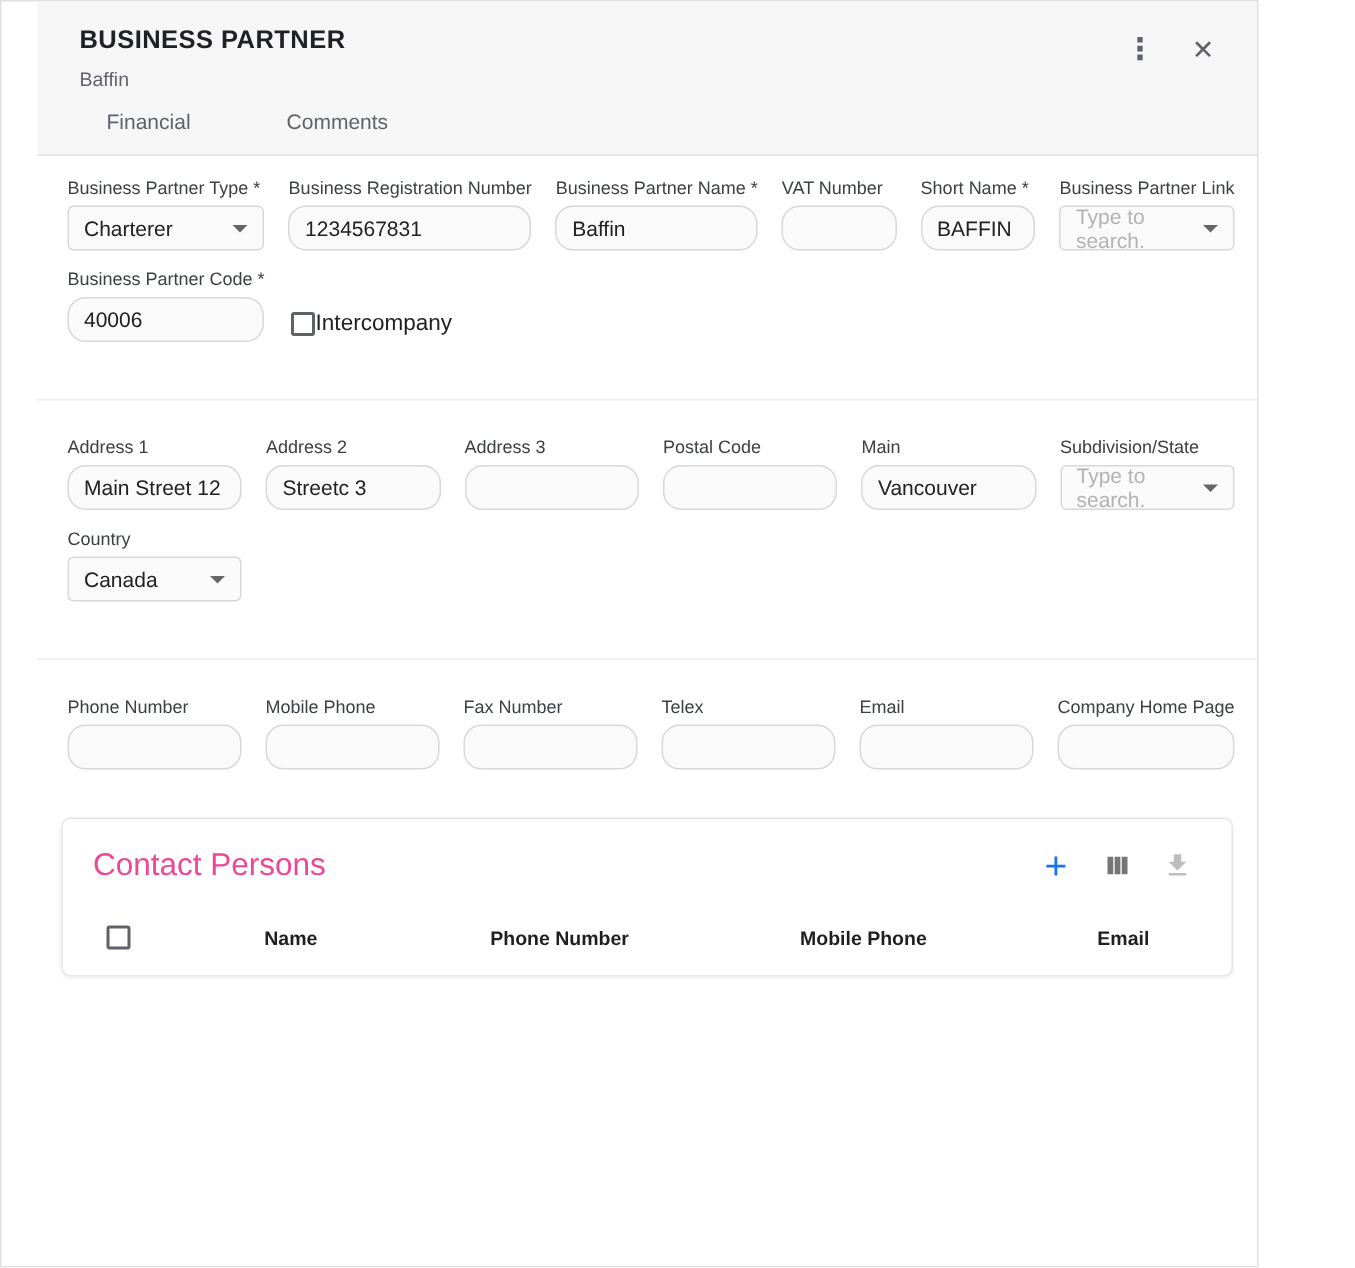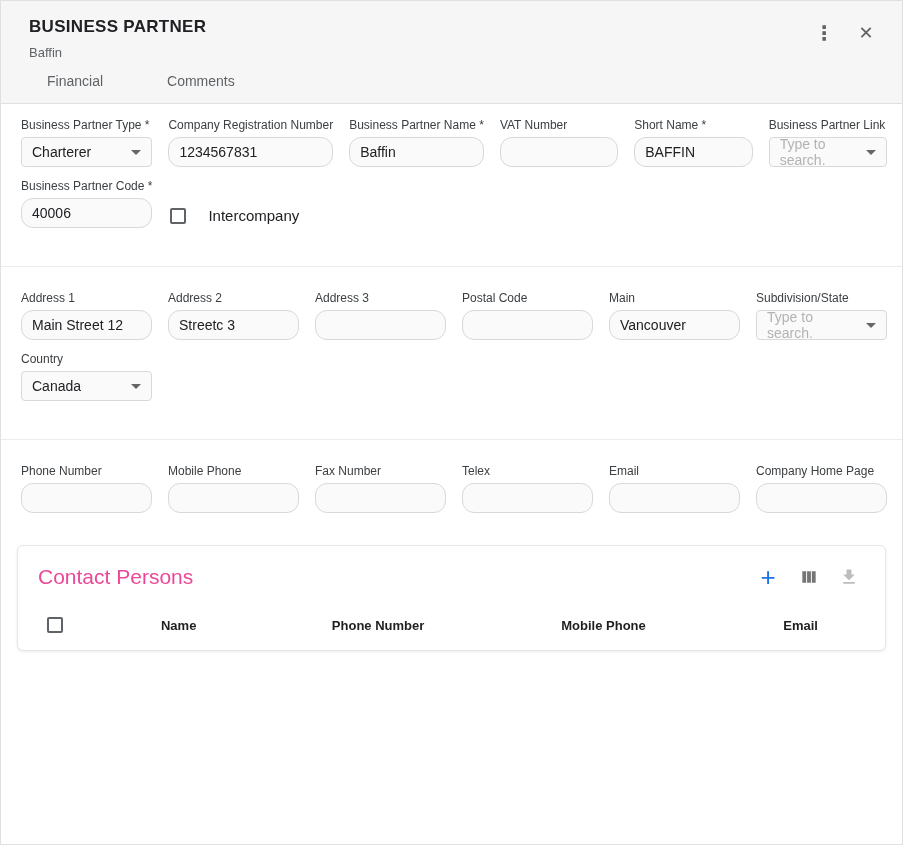--- a/index.html
+++ b/index.html
@@ -4,24 +4,25 @@
 <style>
   * { box-sizing: border-box; }
   html, body { margin: 0; padding: 0; }
   body {
     width: 903px; height: 845px;
     font-family: "Liberation Sans", "DejaVu Sans", sans-serif;
     background: #ffffff;
     color: #202124;
   }
   .page {
-    width: 903px; height: 845px;
+    width: 839px; height: 845px;
     border: 1px solid #e0e0e0;
     background: #ffffff;
     overflow: hidden;
+    padding-left: 24px;
   }
 
   
   .dialog-header {
     background: #f6f6f6;
     padding: 16px 22px 0 28px;
     display: flex;
     justify-content: space-between;
     align-items: flex-start;
   }
@@ -119,21 +120,21 @@
     right: 10px; top: 50%;
     margin-top: -2px;
     width: 0; height: 0;
     border-left: 5px solid transparent;
     border-right: 5px solid transparent;
     border-top: 5px solid #666;
   }
   .checkbox-field {
     display: flex;
     align-items: center;
-    gap: 22px;
+    gap: 0;
     margin-top: 24px;
     padding-left: 2px;
   }
   .checkbox {
     width: 16px; height: 16px;
     border: 2px solid #5f6368;
     border-radius: 2px;
     background: #ffffff;
     display: inline-block;
     cursor: pointer;
@@ -215,21 +216,21 @@
 
     <section class="form-grid">
       <div class="field">
         <label class="field-label">Business Partner Type *</label>
         <div class="select-input">
           <span class="select-value">Charterer</span>
           <span class="dropdown-arrow"></span>
         </div>
       </div>
       <div class="field">
-        <label class="field-label">Company Registration Number</label>
+        <label class="field-label">Business Registration Number</label>
         <input class="text-input" type="text" value="1234567831" style="">
       </div>
       <div class="field">
         <label class="field-label">Business Partner Name *</label>
         <input class="text-input" type="text" value="Baffin" style="">
       </div>
       <div class="field">
         <label class="field-label">VAT Number</label>
         <input class="text-input" type="text" value="" style="">
       </div>

